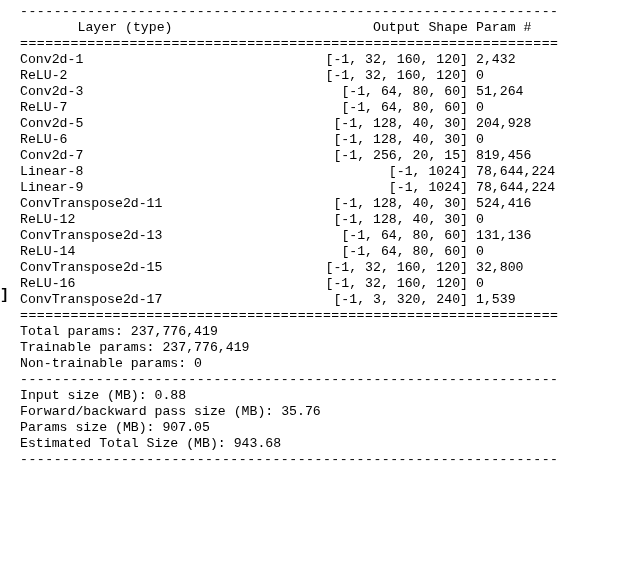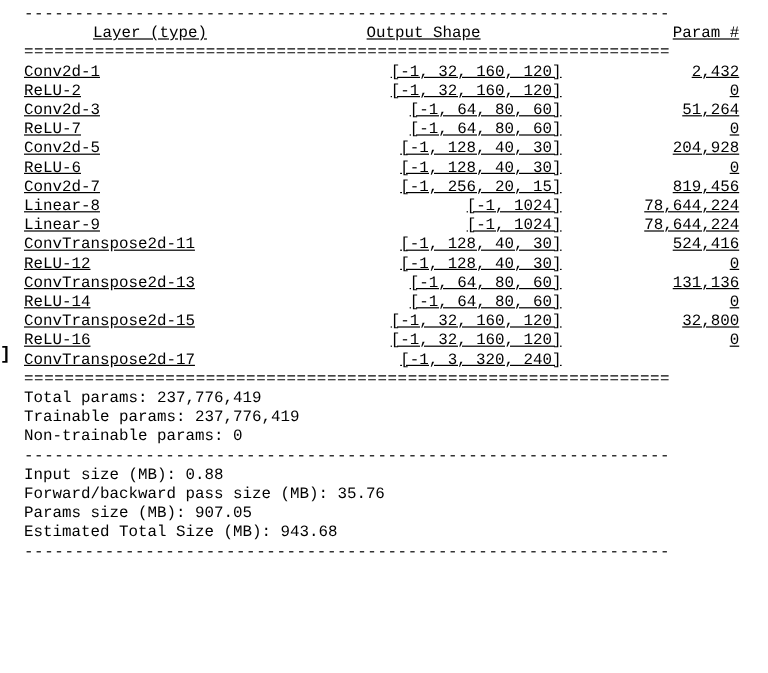--- a/index.html
+++ b/index.html
@@ -31,27 +31,26 @@
     padding-top:4px;
   }
   .rule{
     letter-spacing:0.5px;
     white-space:nowrap;
     overflow:hidden;
   }
   .row{
     display:flex;
     font-weight:500;
-    text-decoration:underline;
   }
   .c-layer{width:210px;text-align:left;padding-right:8px;white-space:pre;}
   .c-shape{width:230px;text-align:right;padding-right:8px;white-space:pre;}
-  .c-param{width:140px;text-align:right;white-space:pre;}
+  .c-param{width:140px;white-space:pre;}
   .hrow .c-layer{text-align:center;}
-  .hrow .c-shape{text-align:center;}
+  .hrow .c-shape{}
   .hrow .c-param{}
   .block{white-space:pre;font-weight:500;}
 </style>
 </head>
 <body>
 
 <div class="page">
   <div class="bracket">]</div>
   <div class="sheet">
 
@@ -137,20 +136,21 @@
           <div class="c-param">32,800</div>
         </div>
         <div class="row">
           <div class="c-layer">ReLU-16</div>
           <div class="c-shape">[-1, 32, 160, 120]</div>
           <div class="c-param">0</div>
         </div>
         <div class="row">
           <div class="c-layer">ConvTranspose2d-17</div>
           <div class="c-shape">[-1, 3, 320, 240]</div>
+          <div class="c-param">1,539</div>
         </div>
       </div>
 
     <div class="rule">================================================================</div>
 
     <div class="block">Total params: 237,776,419
 Trainable params: 237,776,419
 Non-trainable params: 0</div>
 
     <div class="rule">----------------------------------------------------------------</div>

